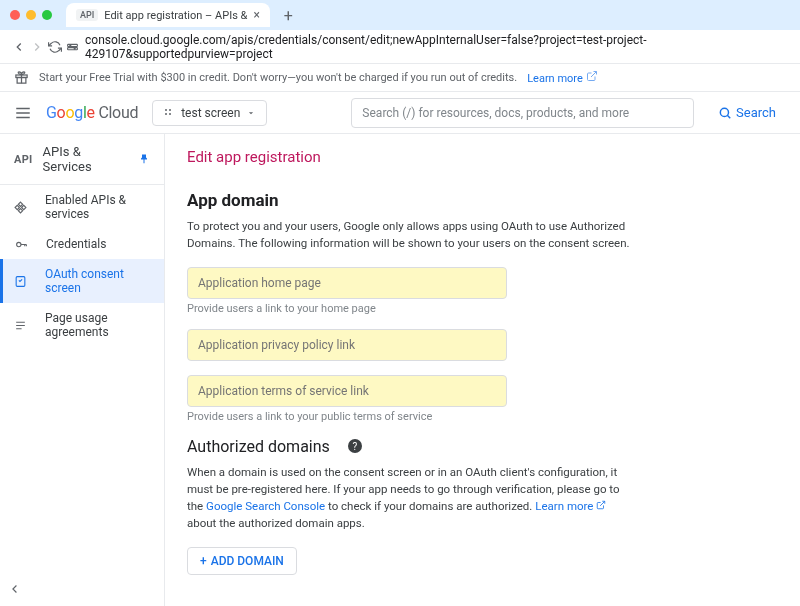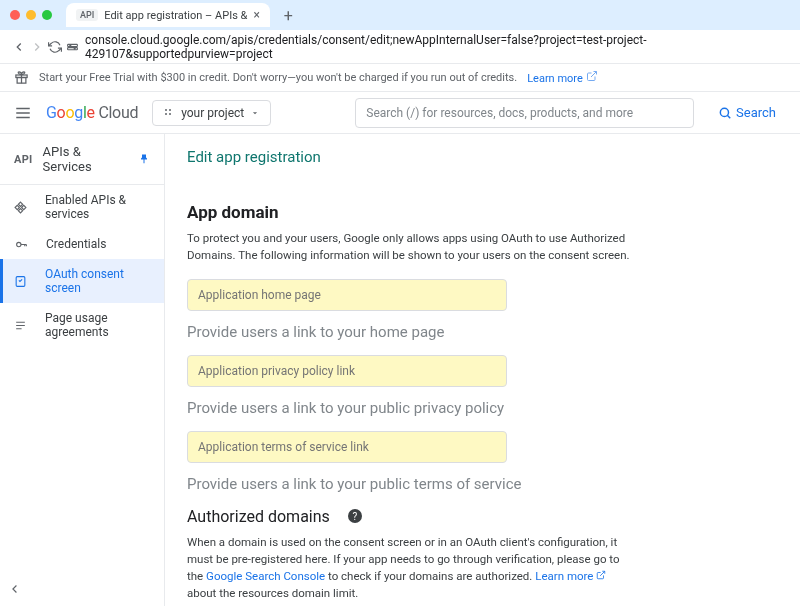--- a/index.html
+++ b/index.html
@@ -30,28 +30,28 @@
 .sb-head{display:flex;align-items:center;padding:10px 14px;gap:10px;border-bottom:1px solid #e8eaed}
 .sb-head .api{font-weight:700;color:#5f6368;font-size:11px;letter-spacing:.3px}
 .sb-head .title{font-size:13px;color:#3c4043}
 .pin{color:#1a73e8;margin-left:auto}
 .sb-item{display:flex;align-items:center;padding:8px 14px;gap:18px;font-size:12px;color:#3c4043;cursor:pointer}
 .sb-item.active{background:#e8f0fe;color:#1a73e8;border-left:3px solid #1a73e8;padding-left:11px}
 .sb-icon{width:14px;display:flex;justify-content:center;color:#5f6368}
 .sb-item.active .sb-icon{color:#1a73e8}
 .collapse{margin-top:auto;padding:10px;color:#5f6368}
 .main{flex:1;padding:14px 22px;overflow-y:auto}
-.main h1{font-size:15px;font-weight:400;color:#0f766e;margin-bottom:36px}
+.main h1{font-size:15px;font-weight:400;color:#be185d;margin-bottom:24px}
 .main h2{font-size:17px;font-weight:700;color:#202124;margin-bottom:8px}
 .main h3{font-size:16px;font-weight:400;color:#202124;margin-bottom:8px;display:flex;align-items:center;gap:18px}
 .desc{font-size:11.5px;color:#3c4043;line-height:1.5;margin-bottom:14px;max-width:450px}
 .desc a{color:#1a73e8;text-decoration:none}
 .field{margin-bottom:14px}
 .input{width:320px;border:1px solid #dadce0;border-radius:4px;padding:8px 10px;font-size:12px;color:#80868b;background:#fef9c3}
-.hint{font-size:15px;color:#80868b;margin-top:12px}
+.hint{font-size:11px;color:#80868b;margin-top:3px}
 .help{width:14px;height:14px;border-radius:50%;background:#3c4043;color:#fff;font-size:10px;display:inline-flex;align-items:center;justify-content:center}
 .adddom{border:1px solid #dadce0;border-radius:4px;padding:6px 12px;color:#1a73e8;font-size:12px;font-weight:500;background:#fff;display:inline-flex;align-items:center;gap:4px;margin-bottom:20px}
 svg{display:block}
 </style>
 </head>
 <body>
 
 <div class="browser-chrome">
   <div class="traffic">
     <div class="dot r"></div>
@@ -117,21 +117,21 @@
       </svg>
     </span>
   <span class="logo"><span class="b">G</span><span class="r">o</span><span class="y">o</span><span class="b">g</span><span class="g">l</span><span class="r">e</span> <span class="c">Cloud</span></span>
   <div class="proj">
     <svg width="12" height="12" viewBox="0 0 24 24" fill="#5f6368">
         <circle cx="6" cy="6" r="2"></circle>
         <circle cx="14" cy="6" r="2"></circle>
         <circle cx="6" cy="14" r="2"></circle>
         <circle cx="14" cy="14" r="2"></circle>
       </svg>
-    <span>your project</span>
+    <span>test screen</span>
     <svg width="10" height="10" viewBox="0 0 24 24" fill="#5f6368">
         <path d="M7 10l5 5 5-5z"></path>
       </svg>
   </div>
   <div class="searchbox">Search (/) for resources, docs, products, and more</div>
   <div class="searchbtn">
     <svg width="14" height="14" viewBox="0 0 24 24" fill="none" stroke="currentColor" stroke-width="2.5">
         <circle cx="11" cy="11" r="7"></circle>
         <path d="M21 21l-5-5"></path>
       </svg>
@@ -196,35 +196,34 @@
 
     <h2>App domain</h2>
     <p class="desc">To protect you and your users, Google only allows apps using OAuth to use Authorized Domains. The following information will be shown to your users on the consent screen.</p>
 
     <div class="field">
       <input class="input" placeholder="Application home page" style="">
       <div class="hint">Provide users a link to your home page</div>
     </div>
     <div class="field">
       <input class="input" placeholder="Application privacy policy link" style="">
-      <div class="hint">Provide users a link to your public privacy policy</div>
     </div>
     <div class="field">
       <input class="input" placeholder="Application terms of service link" style="">
       <div class="hint">Provide users a link to your public terms of service</div>
     </div>
 
     <h3>
       <span>Authorized domains</span>
       <span class="help">?</span>
     </h3>
     <p class="desc">
       <span>When a domain is used on the consent screen or in an OAuth client's configuration, it must be pre-registered here. If your app needs to go through verification, please go to the </span><a href="#">Google Search Console</a><span> to check if your domains are authorized. </span><a href="#"><span>Learn more</span> <svg style="display:inline;width:10px;height:10px" viewBox="0 0 24 24" fill="none" stroke="#1a73e8" stroke-width="2">
             <path d="M18 13v6a2 2 0 0 1-2 2H5a2 2 0 0 1-2-2V8a2 2 0 0 1 2-2h6M15 3h6v6M10 14L21 3"></path>
-          </svg></a><span> about the resources domain limit.</span>
+          </svg></a><span> about the authorized domain apps.</span>
     </p>
     <button class="adddom">
       <span>+</span>
       <span>ADD DOMAIN</span>
     </button>
 
     
     
     
 

